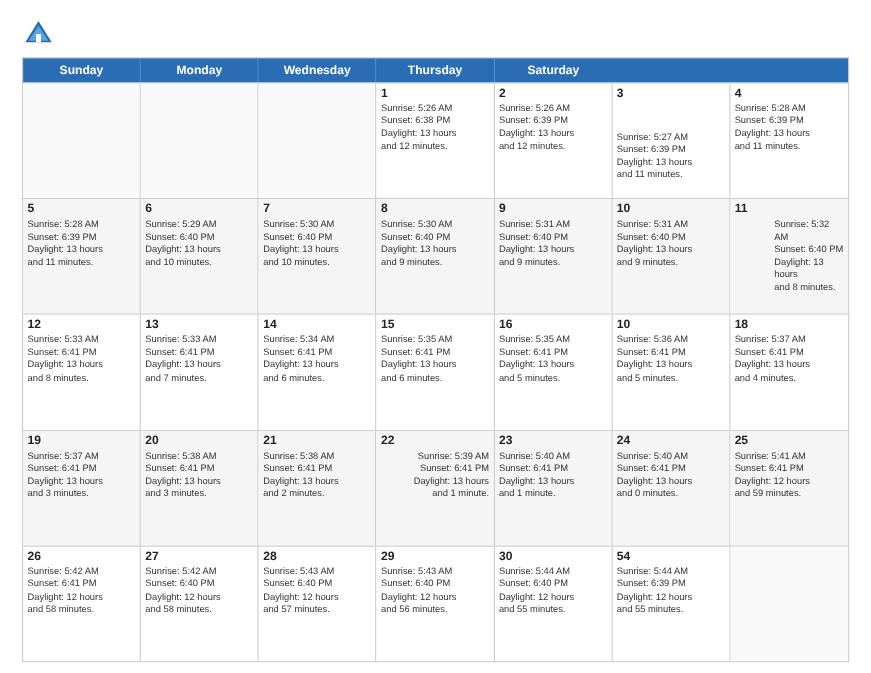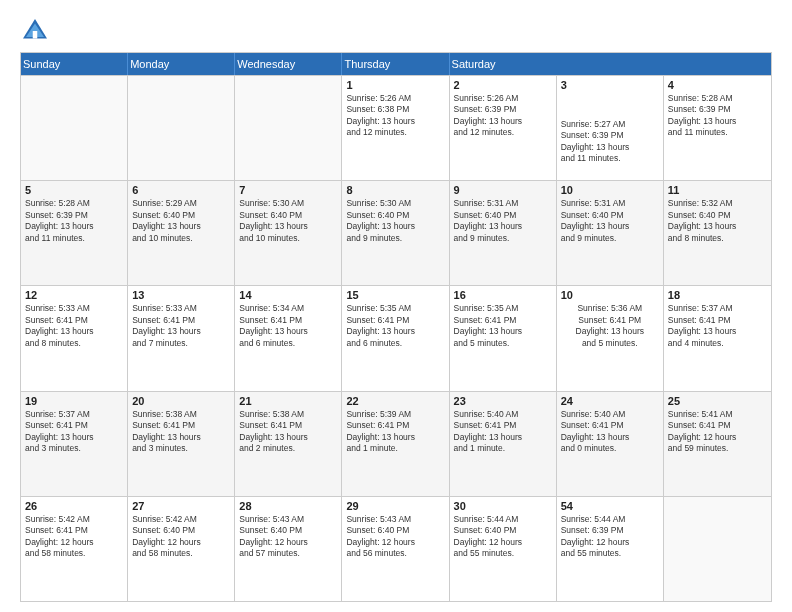--- a/index.html
+++ b/index.html
@@ -58,21 +58,22 @@
       border: 1px solid #ccc;
     }
     .day-headers {
       display: grid;
       grid-template-columns: repeat(7, 1fr);
       background: #2a6db5;
     }
     .day-header {
       color: #fff;
       font-size: 11px;
-      font-weight: normal;
+      font-weight: bold;
+      text-align: center;
       padding: 5px 2px;
       border-right: 1px solid #4a8dd5;
     }
     .day-header:last-child { border-right: none; }
     .weeks {
       display: flex;
       flex-direction: column;
       flex: 1;
     }
     .week {
@@ -209,21 +210,21 @@
           </div>
           <div class="cell">
             <div class="cell-num">10</div>
             <div class="cell-info" style="white-space: pre-line;">Sunrise: 5:31 AM
 Sunset: 6:40 PM
 Daylight: 13 hours
 and 9 minutes.</div>
           </div>
           <div class="cell">
             <div class="cell-num">11</div>
-            <div class="cell-info" style="white-space: pre-line;">Sunrise: 5:32 AM
+            <div class="cell-info" style="white-space: pre-line; margin-left: 36px;">Sunrise: 5:32 AM
 Sunset: 6:40 PM
 Daylight: 13 hours
 and 8 minutes.</div>
           </div>
         </div>
         <div class="week">
           <div class="cell">
             <div class="cell-num">12</div>
             <div class="cell-info" style="white-space: pre-line;">Sunrise: 5:33 AM
 Sunset: 6:41 PM
@@ -253,21 +254,21 @@
           </div>
           <div class="cell">
             <div class="cell-num">16</div>
             <div class="cell-info" style="white-space: pre-line;">Sunrise: 5:35 AM
 Sunset: 6:41 PM
 Daylight: 13 hours
 and 5 minutes.</div>
           </div>
           <div class="cell">
             <div class="cell-num">10</div>
-            <div class="cell-info" style="white-space: pre-line; text-align: center;">Sunrise: 5:36 AM
+            <div class="cell-info" style="white-space: pre-line;">Sunrise: 5:36 AM
 Sunset: 6:41 PM
 Daylight: 13 hours
 and 5 minutes.</div>
           </div>
           <div class="cell">
             <div class="cell-num">18</div>
             <div class="cell-info" style="white-space: pre-line;">Sunrise: 5:37 AM
 Sunset: 6:41 PM
 Daylight: 13 hours
 and 4 minutes.</div>
@@ -290,21 +291,21 @@
           </div>
           <div class="cell">
             <div class="cell-num">21</div>
             <div class="cell-info" style="white-space: pre-line;">Sunrise: 5:38 AM
 Sunset: 6:41 PM
 Daylight: 13 hours
 and 2 minutes.</div>
           </div>
           <div class="cell">
             <div class="cell-num">22</div>
-            <div class="cell-info" style="white-space: pre-line;">Sunrise: 5:39 AM
+            <div class="cell-info" style="white-space: pre-line; text-align: right;">Sunrise: 5:39 AM
 Sunset: 6:41 PM
 Daylight: 13 hours
 and 1 minute.</div>
           </div>
           <div class="cell">
             <div class="cell-num">23</div>
             <div class="cell-info" style="white-space: pre-line;">Sunrise: 5:40 AM
 Sunset: 6:41 PM
 Daylight: 13 hours
 and 1 minute.</div>

